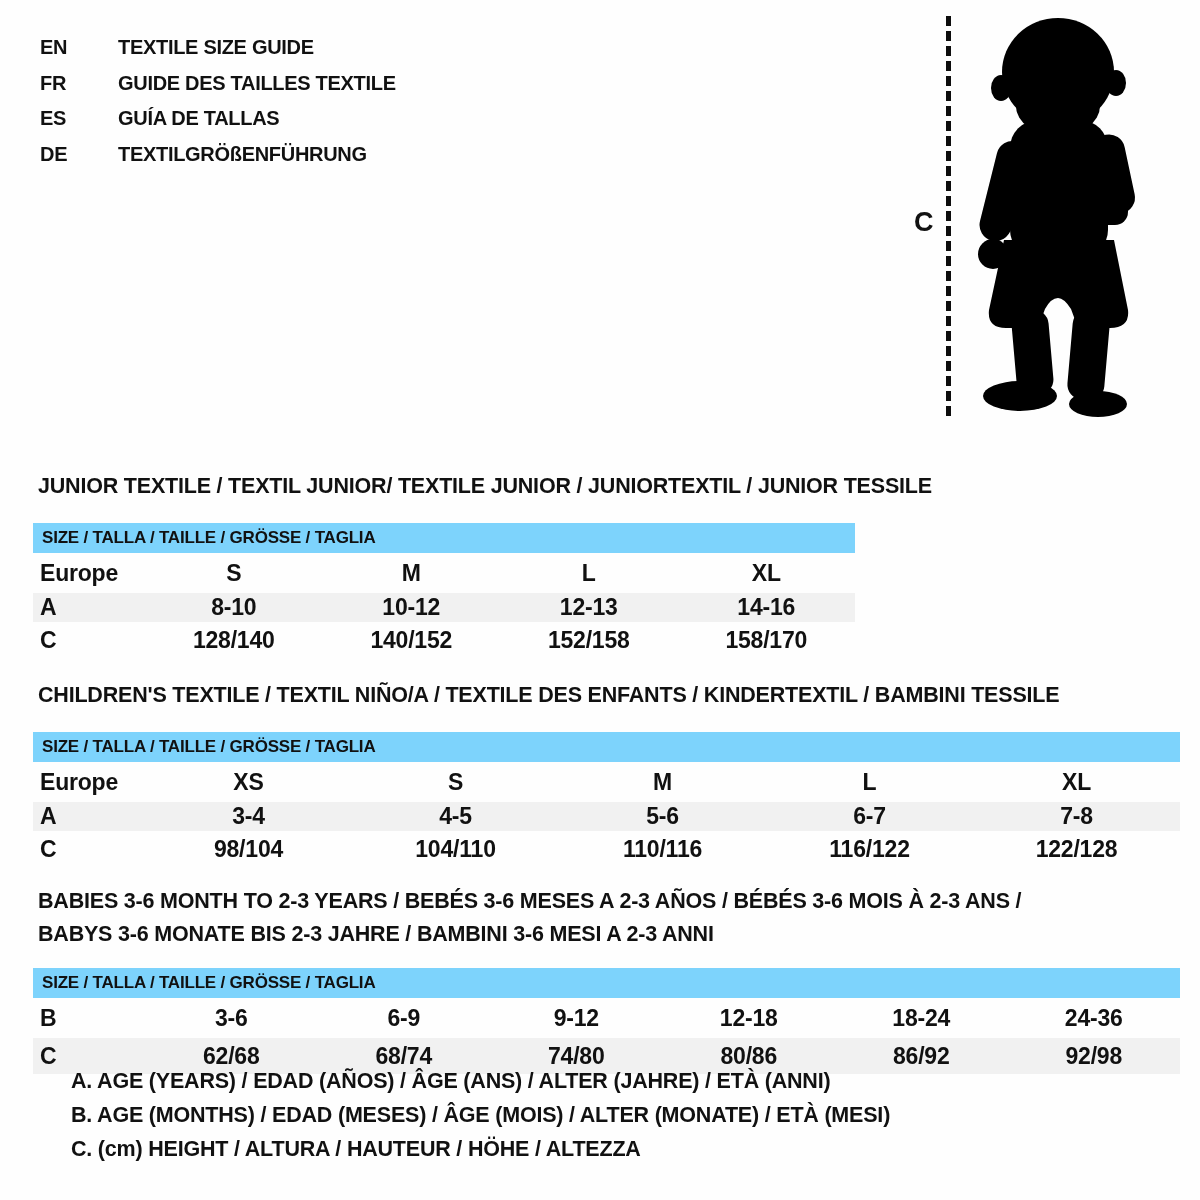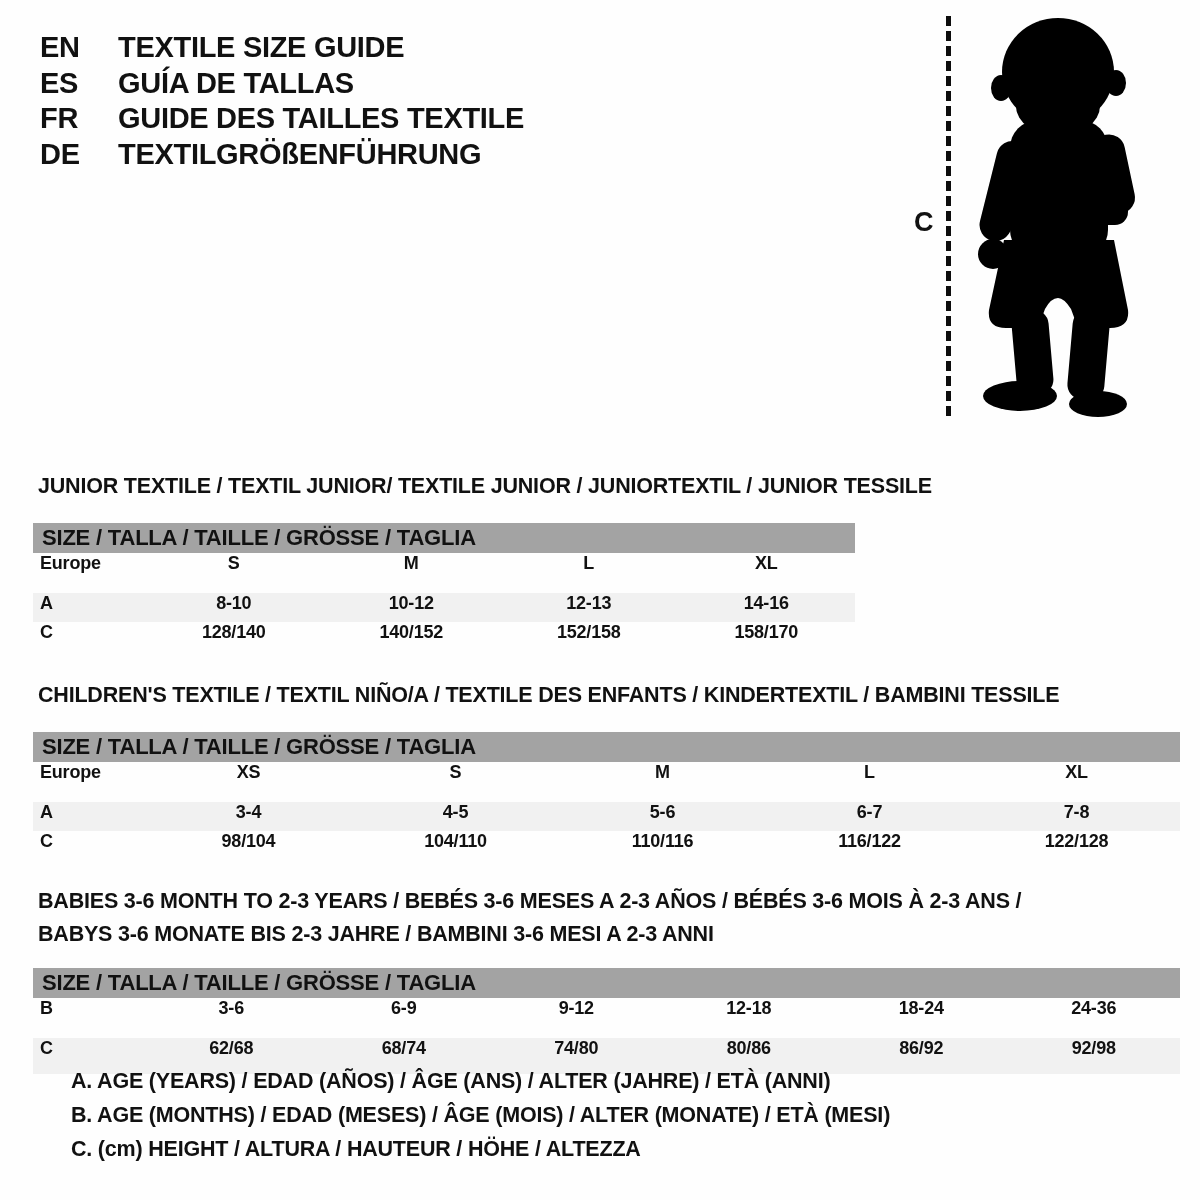--- a/index.html
+++ b/index.html
@@ -8,21 +8,21 @@
     background: #ffffff;
     font-family: "Liberation Sans", sans-serif;
     font-weight: bold;
     color: #111111;
     -webkit-font-smoothing: antialiased;
   }
   .page { position: relative; width: 1200px; height: 1200px; overflow: hidden; background: #fefefe; }
 
   
   .lang-block { position: absolute; top: 30px; left: 40px; }
-  .lang-row { display: flex; font-size: 29px; line-height: 35.5px; letter-spacing: -0.3px; }
+  .lang-row { display: flex; font-size: 20px; line-height: 35.5px; letter-spacing: -0.3px; }
   .lang-code { width: 78px; flex: 0 0 78px; }
 
   
   .figure { position: absolute; top: 0; left: 0; width: 1200px; height: 440px; }
   .figure-c {
     position: absolute; left: 914px; top: 207px;
     font-size: 27px; letter-spacing: -0.3px;
   }
   .dashed-line {
     position: absolute; left: 946px; top: 16px;
@@ -43,26 +43,26 @@
     white-space: pre-line;
   }
   #sec-junior .sec-title, #sec-children .sec-title { line-height: 22px; margin-bottom: 26px; }
   #sec-babies .sec-title { margin-bottom: 17px; }
 
   
   .table { margin-left: 33px; }
   .t-junior { width: 822px; }
   .t-wide   { width: 1147px; }
   .t-head {
-    background: #a3a3a3;
+    background: #7dd3fc;
     height: 30px; line-height: 30px;
     padding-left: 9px; box-sizing: border-box;
-    font-size: 22px; letter-spacing: -0.2px;
-  }
-  .t-row { display: flex; font-size: 18px; letter-spacing: -0.2px; }
+    font-size: 17px; letter-spacing: -0.2px;
+  }
+  .t-row { display: flex; align-items: center; font-size: 23px; letter-spacing: -0.2px; }
   .r-head { height: 40px; }
   .r-mid  { height: 29px; }
   .r-last { height: 36px; }
   .stripe { background: #f1f1f1; }
   .t-label { flex: 0 0 112px; padding-left: 7px; box-sizing: border-box; }
   .t-cell { flex: 1 1 0; text-align: center; }
 
   
   .legend { position: absolute; left: 38px; top: 1064px; margin-left: 33px; }
   .legend-line { font-size: 21.5px; line-height: 34px; letter-spacing: -0.2px; }
@@ -71,26 +71,26 @@
 <body>
 
 <div class="page">
 
   <header class="lang-block">
     <div class="lang-row">
       <span class="lang-code">EN</span>
       <span class="lang-label">TEXTILE SIZE GUIDE</span>
     </div>
     <div class="lang-row">
+      <span class="lang-code">FR</span>
+      <span class="lang-label">GUIDE DES TAILLES TEXTILE</span>
+    </div>
+    <div class="lang-row">
       <span class="lang-code">ES</span>
       <span class="lang-label">GUÍA DE TALLAS</span>
-    </div>
-    <div class="lang-row">
-      <span class="lang-code">FR</span>
-      <span class="lang-label">GUIDE DES TAILLES TEXTILE</span>
     </div>
     <div class="lang-row">
       <span class="lang-code">DE</span>
       <span class="lang-label">TEXTILGRÖßENFÜHRUNG</span>
     </div>
   </header>
 
   <div class="figure">
     <span class="figure-c">C</span>
     <div class="dashed-line"></div>

